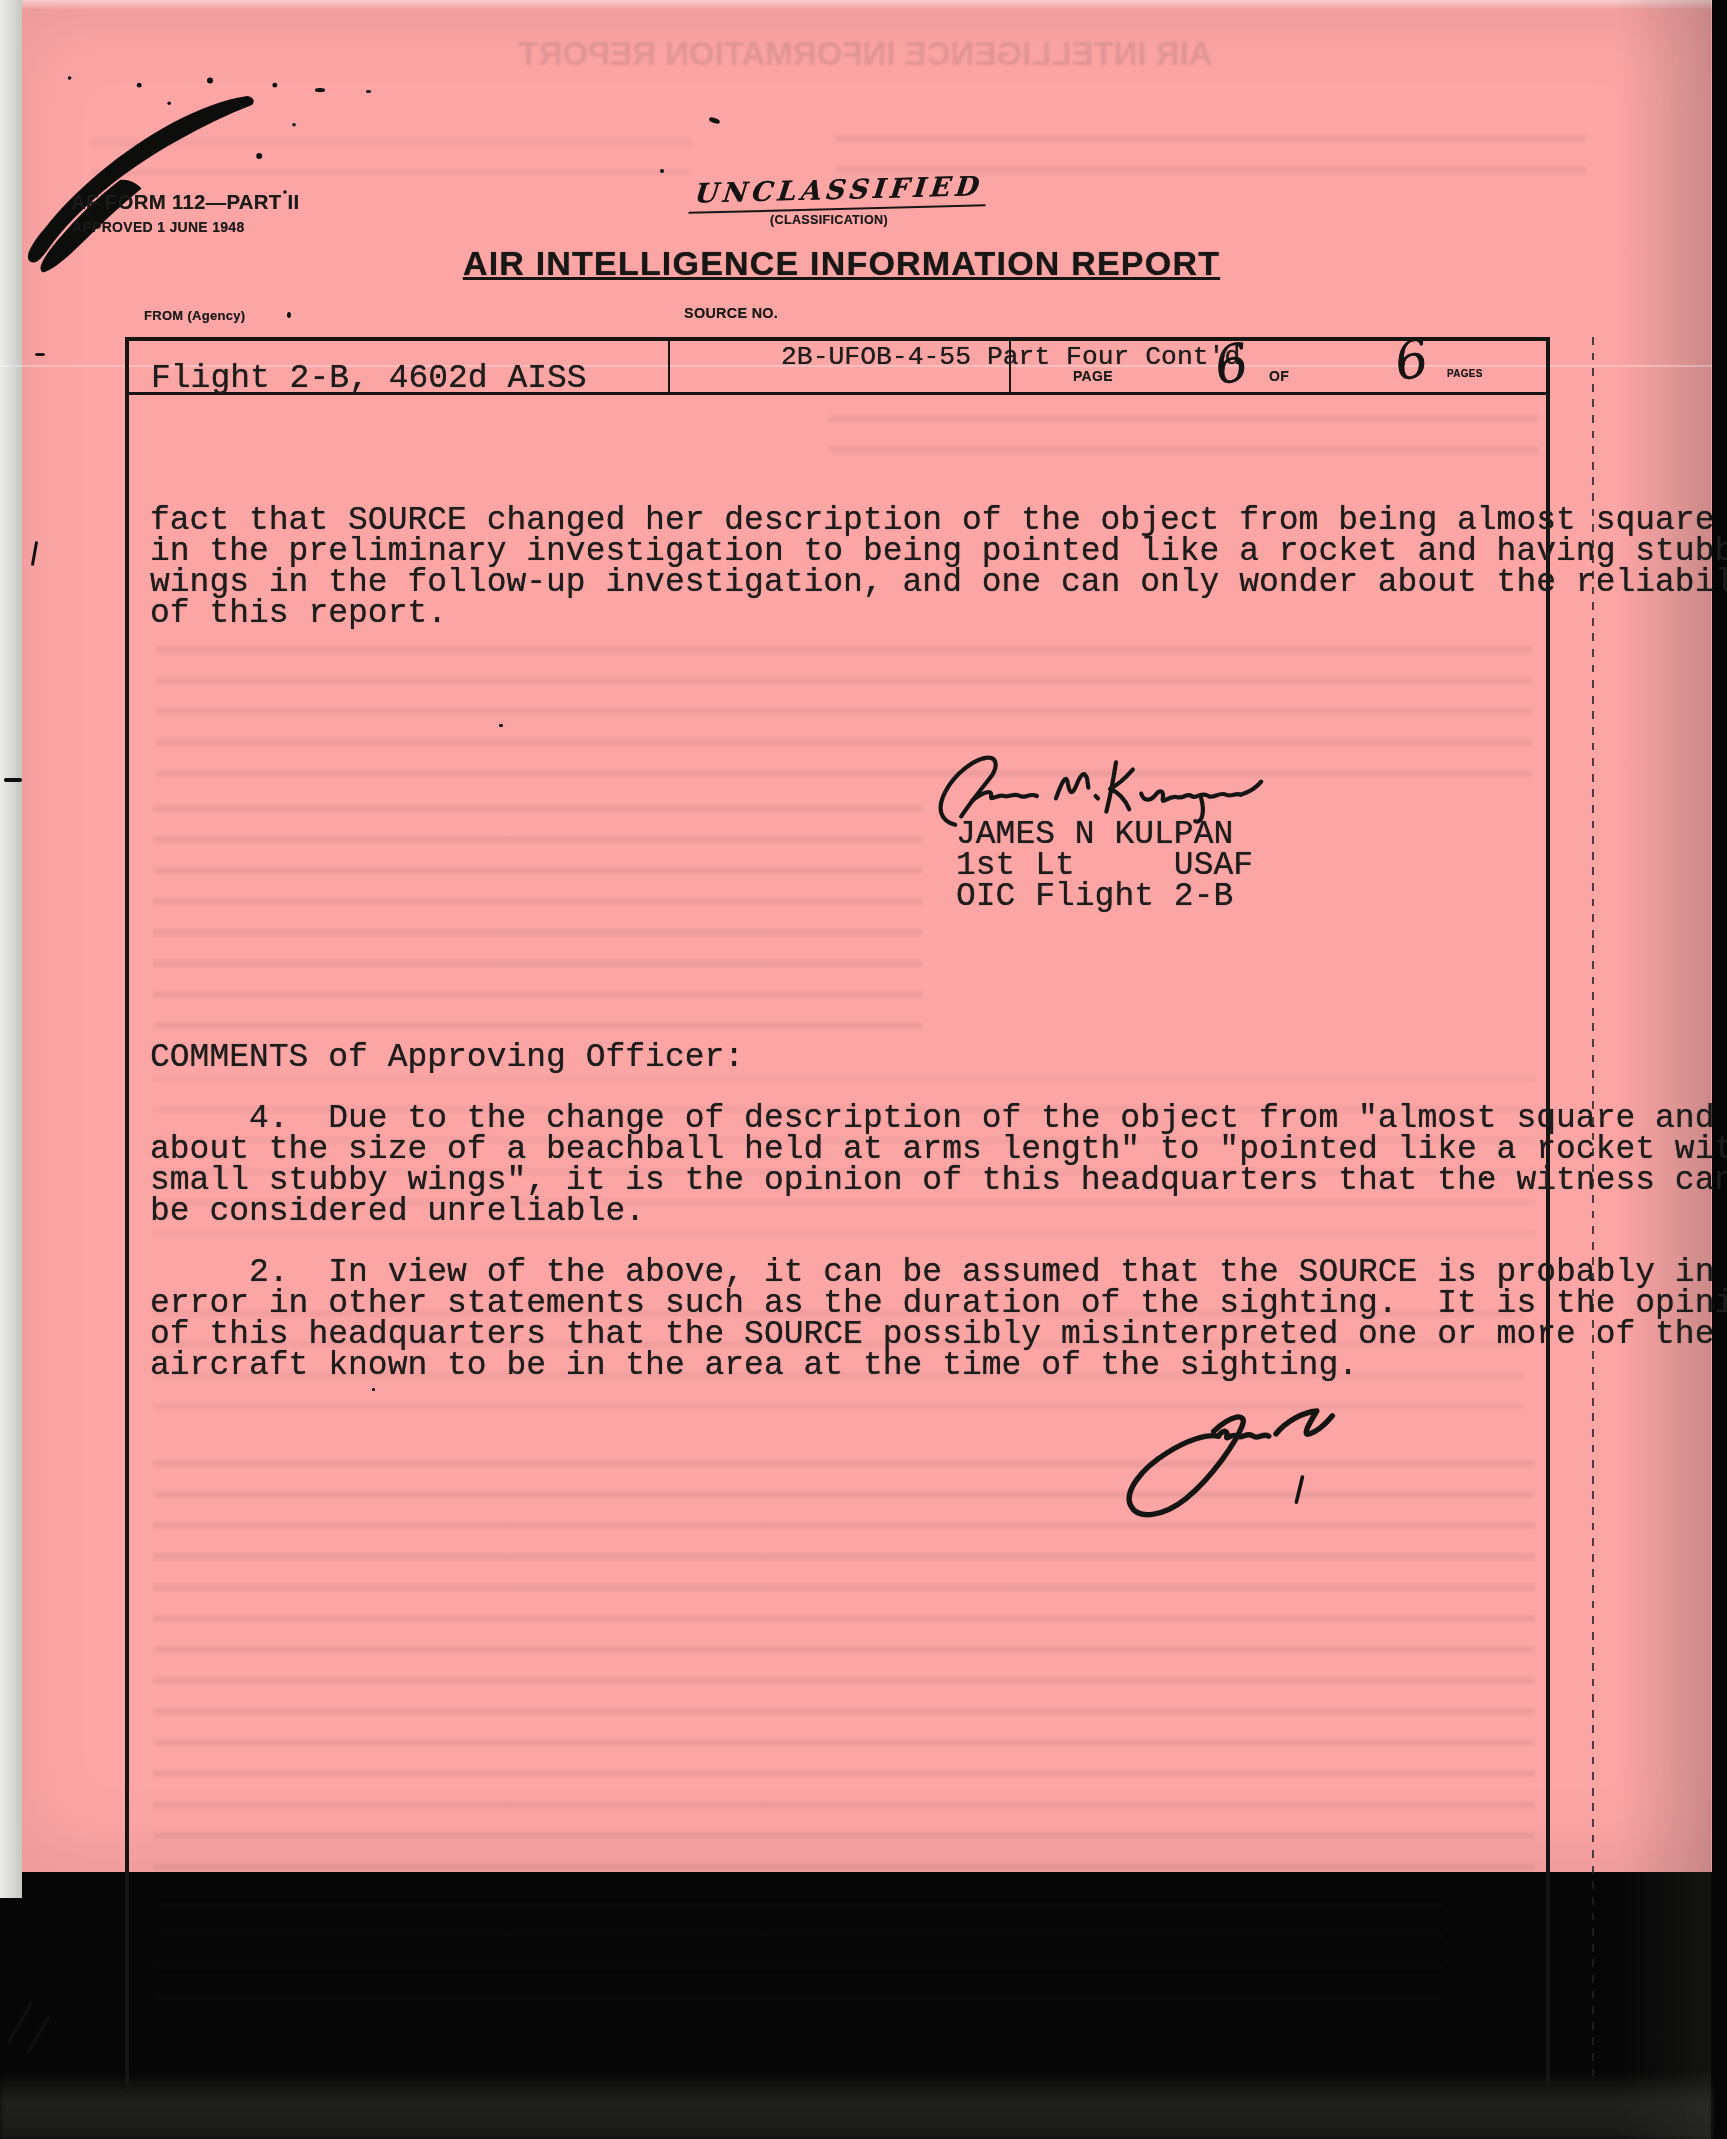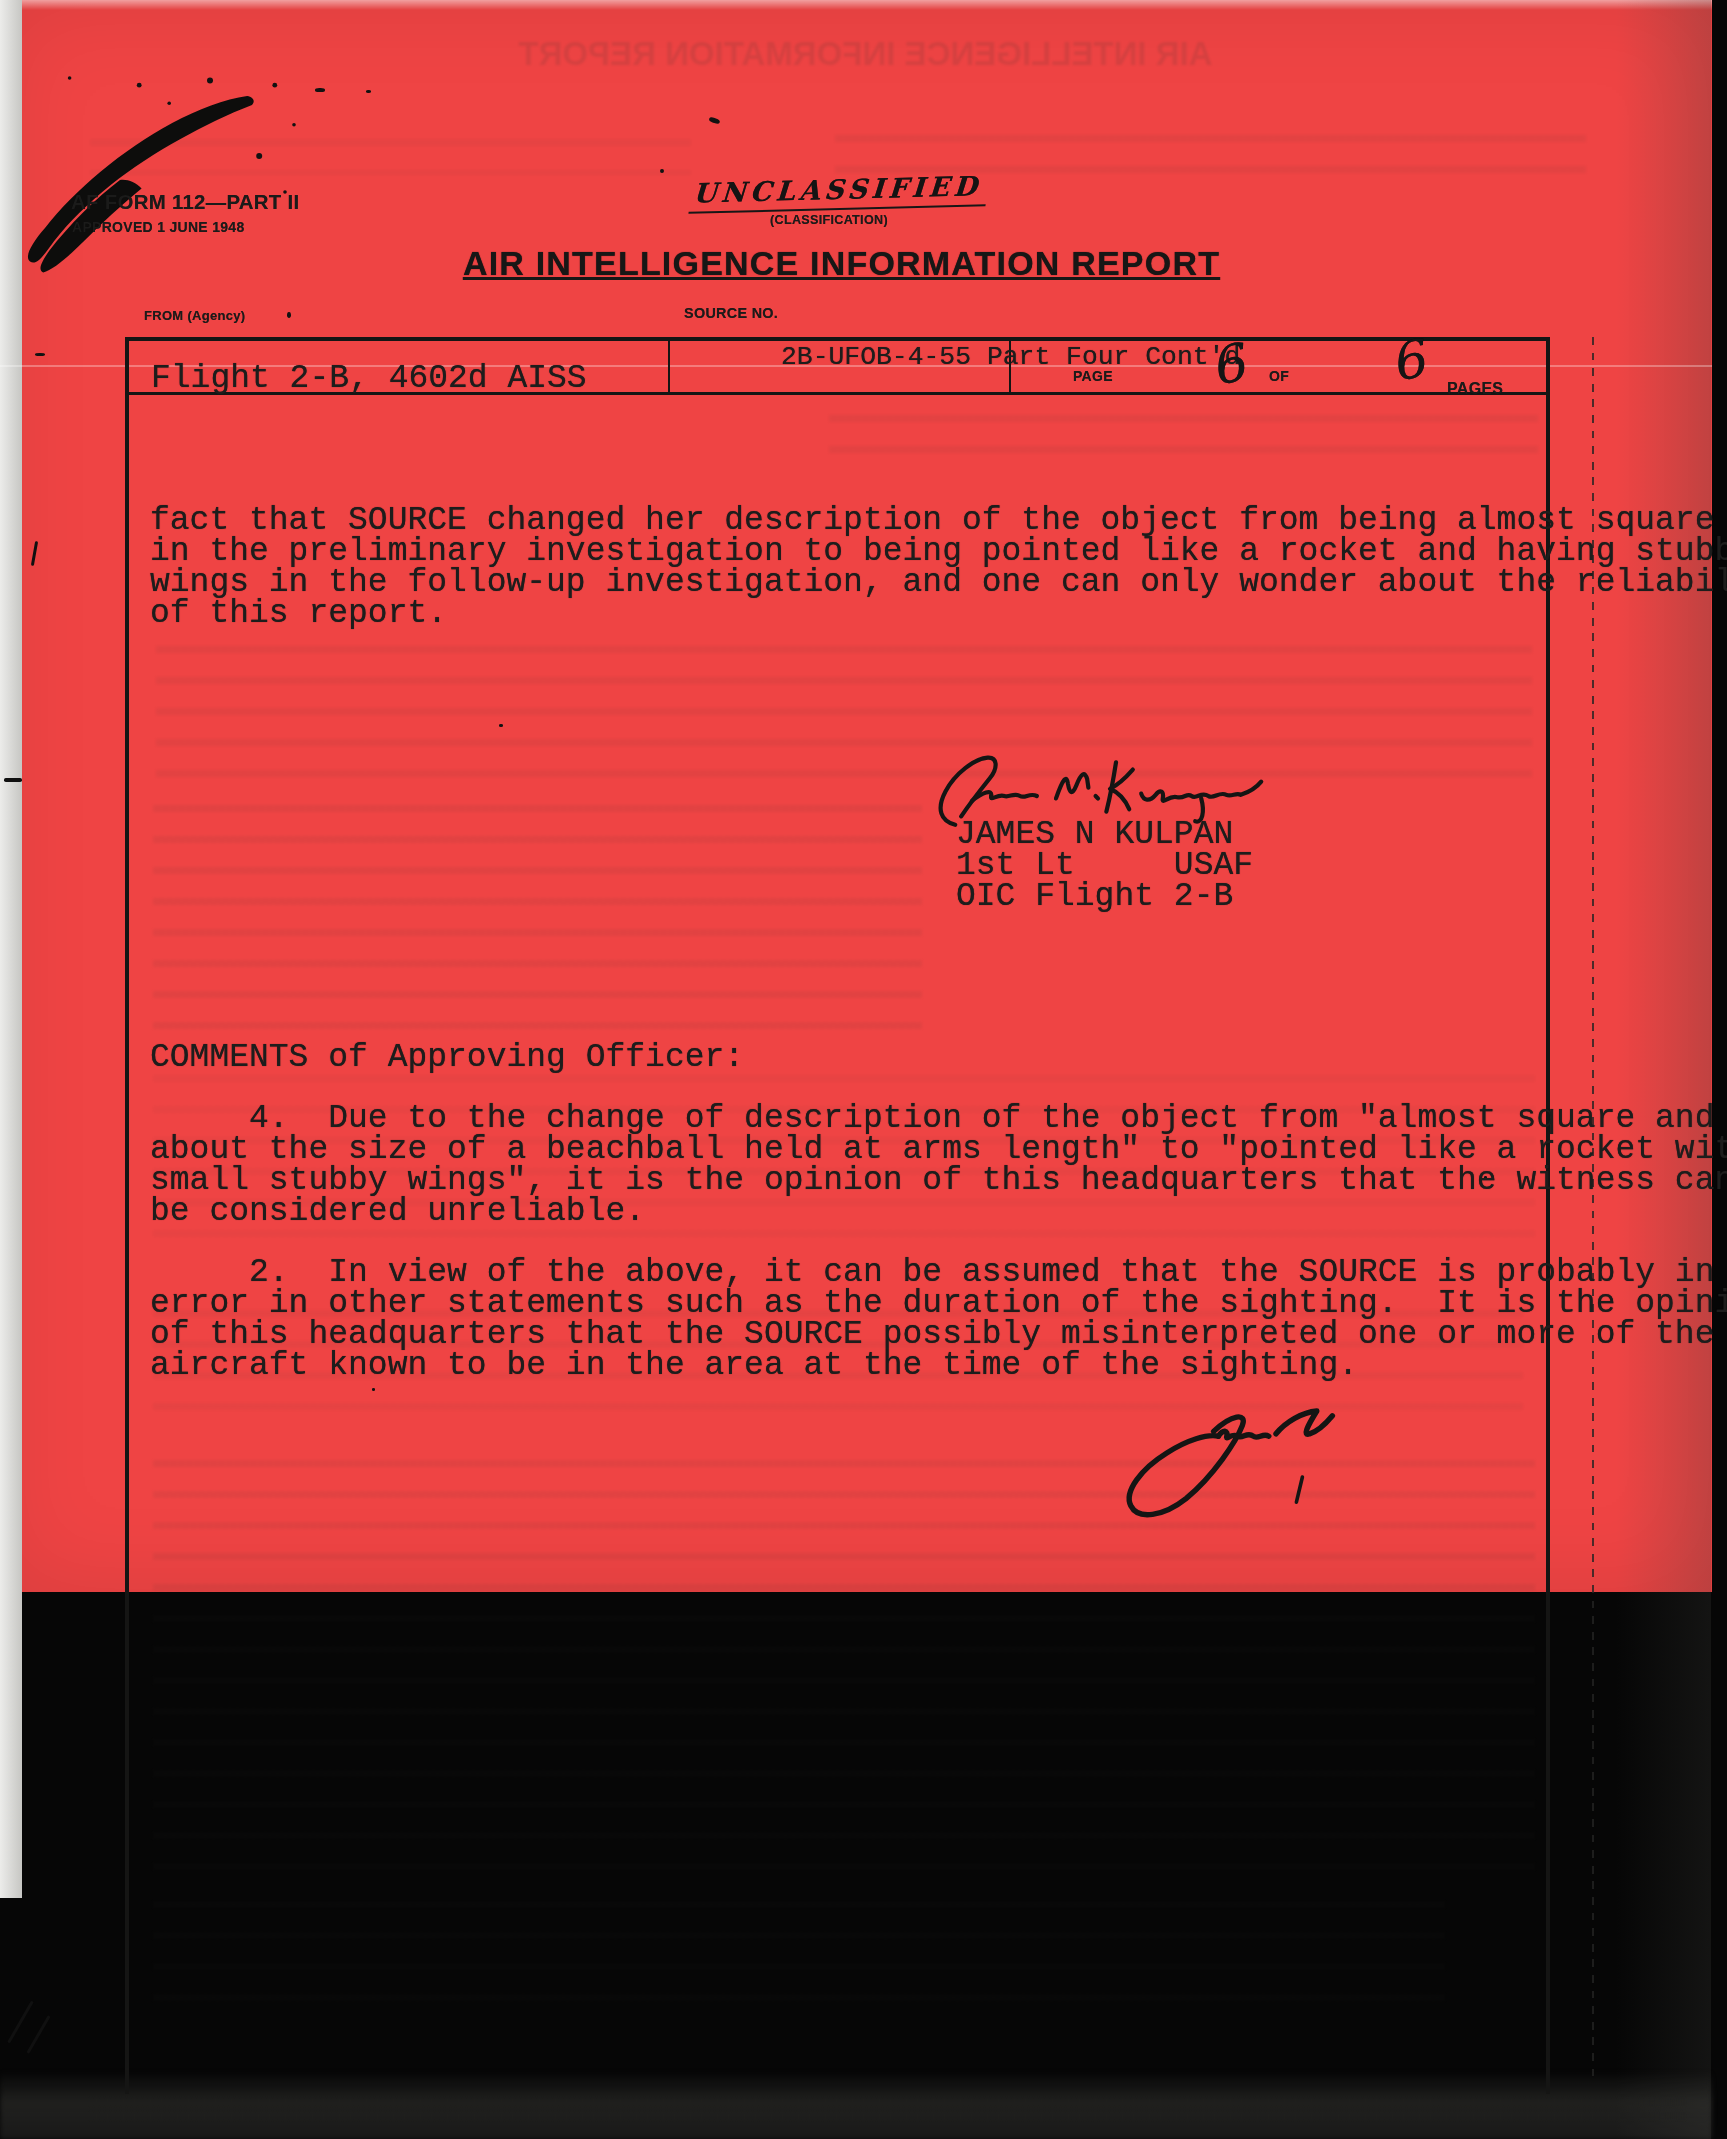--- a/index.html
+++ b/index.html
@@ -1,19 +1,19 @@
 <!DOCTYPE html>
 <html style="font-size:9.6px"><head>
 <meta charset="utf-8">
 <style>
   html,body{margin:0;padding:0;background:#060606;}
   body{width:1728px;height:2140px;position:relative;overflow:hidden;
        font-family:"Liberation Sans",sans-serif;}
-  .page{position:absolute;left:0;top:0;width:1712px;height:1592px;
-        background:#ef4444;box-shadow:inset 0 0 96px rgba(0,0,0,0.10);}
+  .page{position:absolute;left:0;top:0;width:1712px;height:1872px;
+        background:#fca5a5;box-shadow:inset 0 0 96px rgba(0,0,0,0.10);}
   .edge-left{position:absolute;left:0;top:0;width:21.6px;height:1898px;
         background:linear-gradient(90deg,#ececea,#c6c6c3);}
   .top-edge{position:absolute;left:0;top:0;width:1712px;height:9.6px;
         background:linear-gradient(180deg,rgba(255,255,255,0.5),rgba(255,255,255,0));}
   .right-shade{position:absolute;left:1616px;top:0;width:95px;height:2140px;
         background:linear-gradient(90deg,rgba(0,0,0,0),rgba(70,70,66,0.22));}
   .bottom-band{position:absolute;left:0;top:2071px;width:1712px;height:68px;
         background:linear-gradient(180deg,rgba(0,0,0,0) 0%,rgba(72,72,68,0.40) 46%,rgba(128,128,124,0.16) 100%);
         filter:blur(2.4px);}
   .crease{position:absolute;left:0;top:365px;width:1712px;height:1.8px;
@@ -126,21 +126,21 @@
   <div class="vdash" style="left:1592px;top:337px;height:1742px"></div>
 
   <div class="label" style="left:144px;top:308px;font-size:13px">FROM (Agency)</div>
   <div class="typed" style="left:151px;top:363px">Flight 2-B, 4602d AISS</div>
   <div class="label" style="left:684px;top:305px;font-size:14.4px">SOURCE NO.</div>
   <div class="typed" style="left:781px;top:342px;font-size:26.4px">2B-UFOB-4-55 Part Four Cont'd</div>
   <div class="label" style="left:1073px;top:368px;font-size:14px">PAGE</div>
   <div class="hand6" style="left:1215px;top:334px">6</div>
   <div class="label" style="left:1269px;top:368px;font-size:14px">OF</div>
   <div class="hand6" style="left:1395px;top:330px">6</div>
-  <div class="label" style="left:1447px;top:380px;font-size:16px">PAGES</div>
+  <div class="label" style="left:1447px;top:368px;font-size:10px">PAGES</div>
 
   <div class="typed" style="left:150px;top:505px">fact that SOURCE changed her description of the object from being almost square
 in the preliminary investigation to being pointed like a rocket and having stubby
 wings in the follow-up investigation, and one can only wonder about the reliability
 of this report.</div>
 
   <svg class="ink" style="left:930px;top:754px" width="360" height="78" viewBox="0 0 600 130" aria-label="James N. Kulpan">
     <g stroke-width="7">
       <path d="M42,118 C18,112 10,92 26,62 C42,32 74,8 96,6 C112,5 114,22 100,40 C84,60 64,86 52,104"></path>
       <path d="M70,78 C88,64 104,58 102,70 C100,80 112,66 124,70 C132,73 140,64 150,70 C158,75 166,64 178,70"></path>

